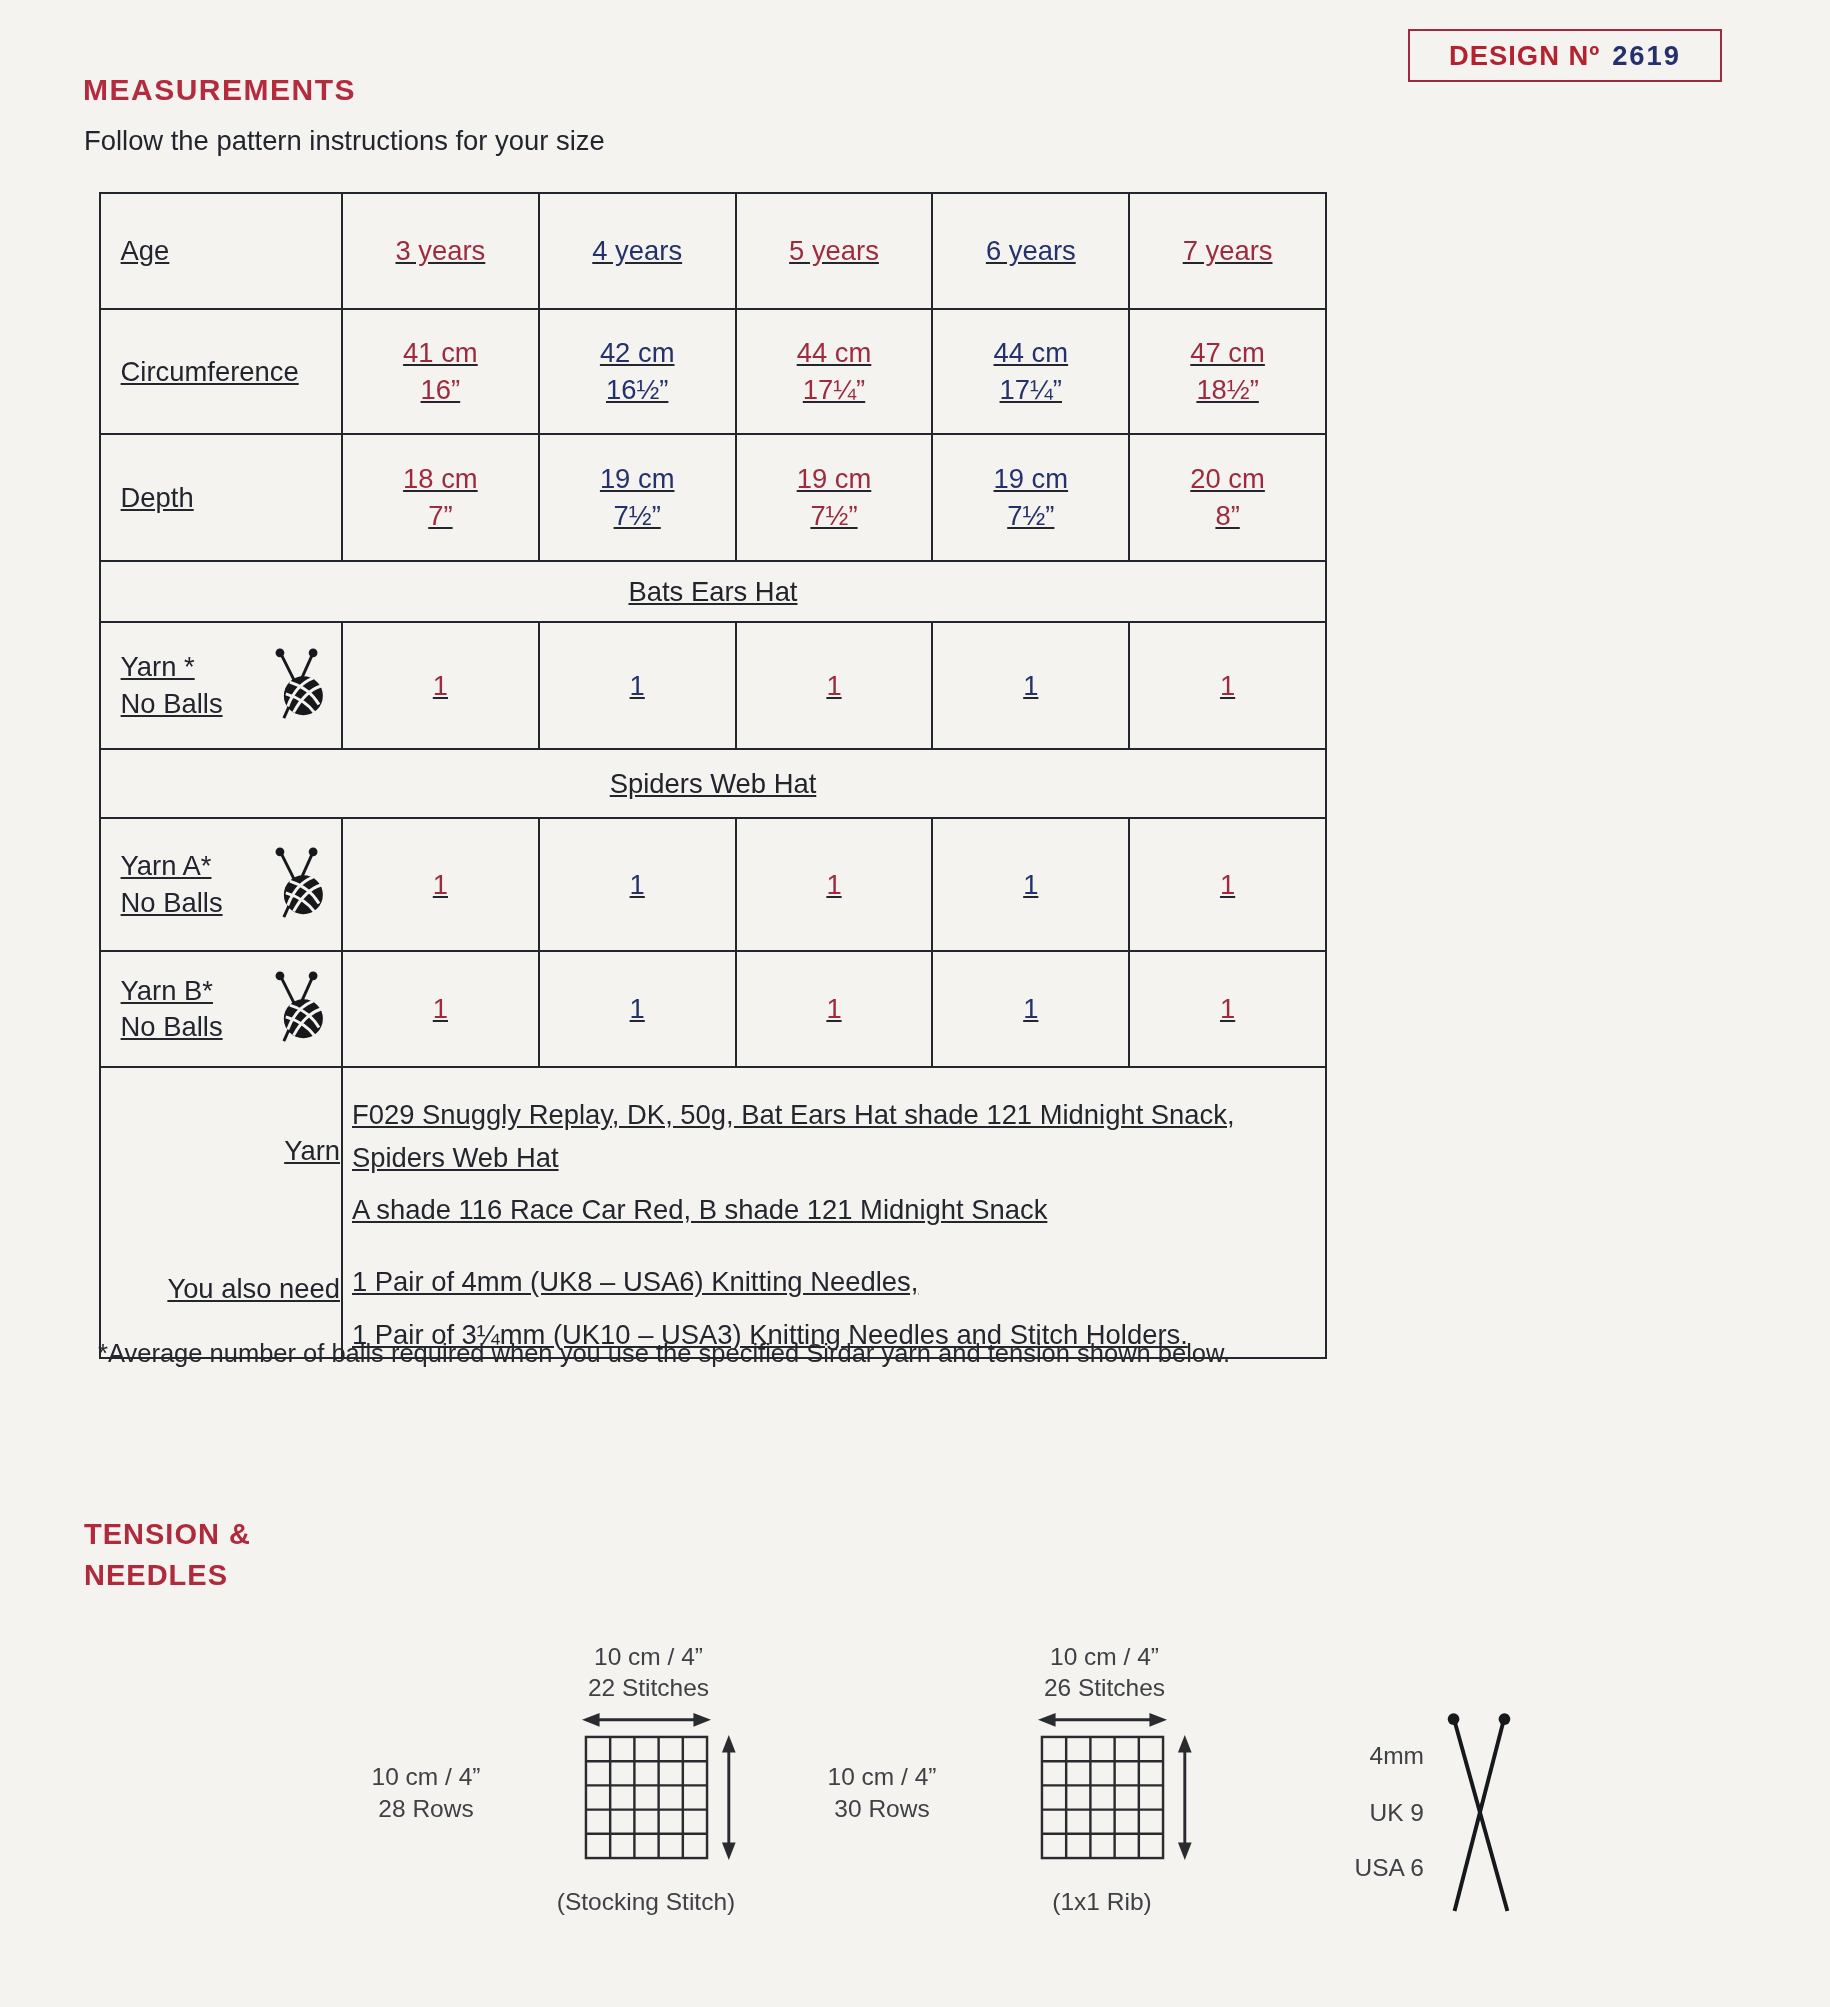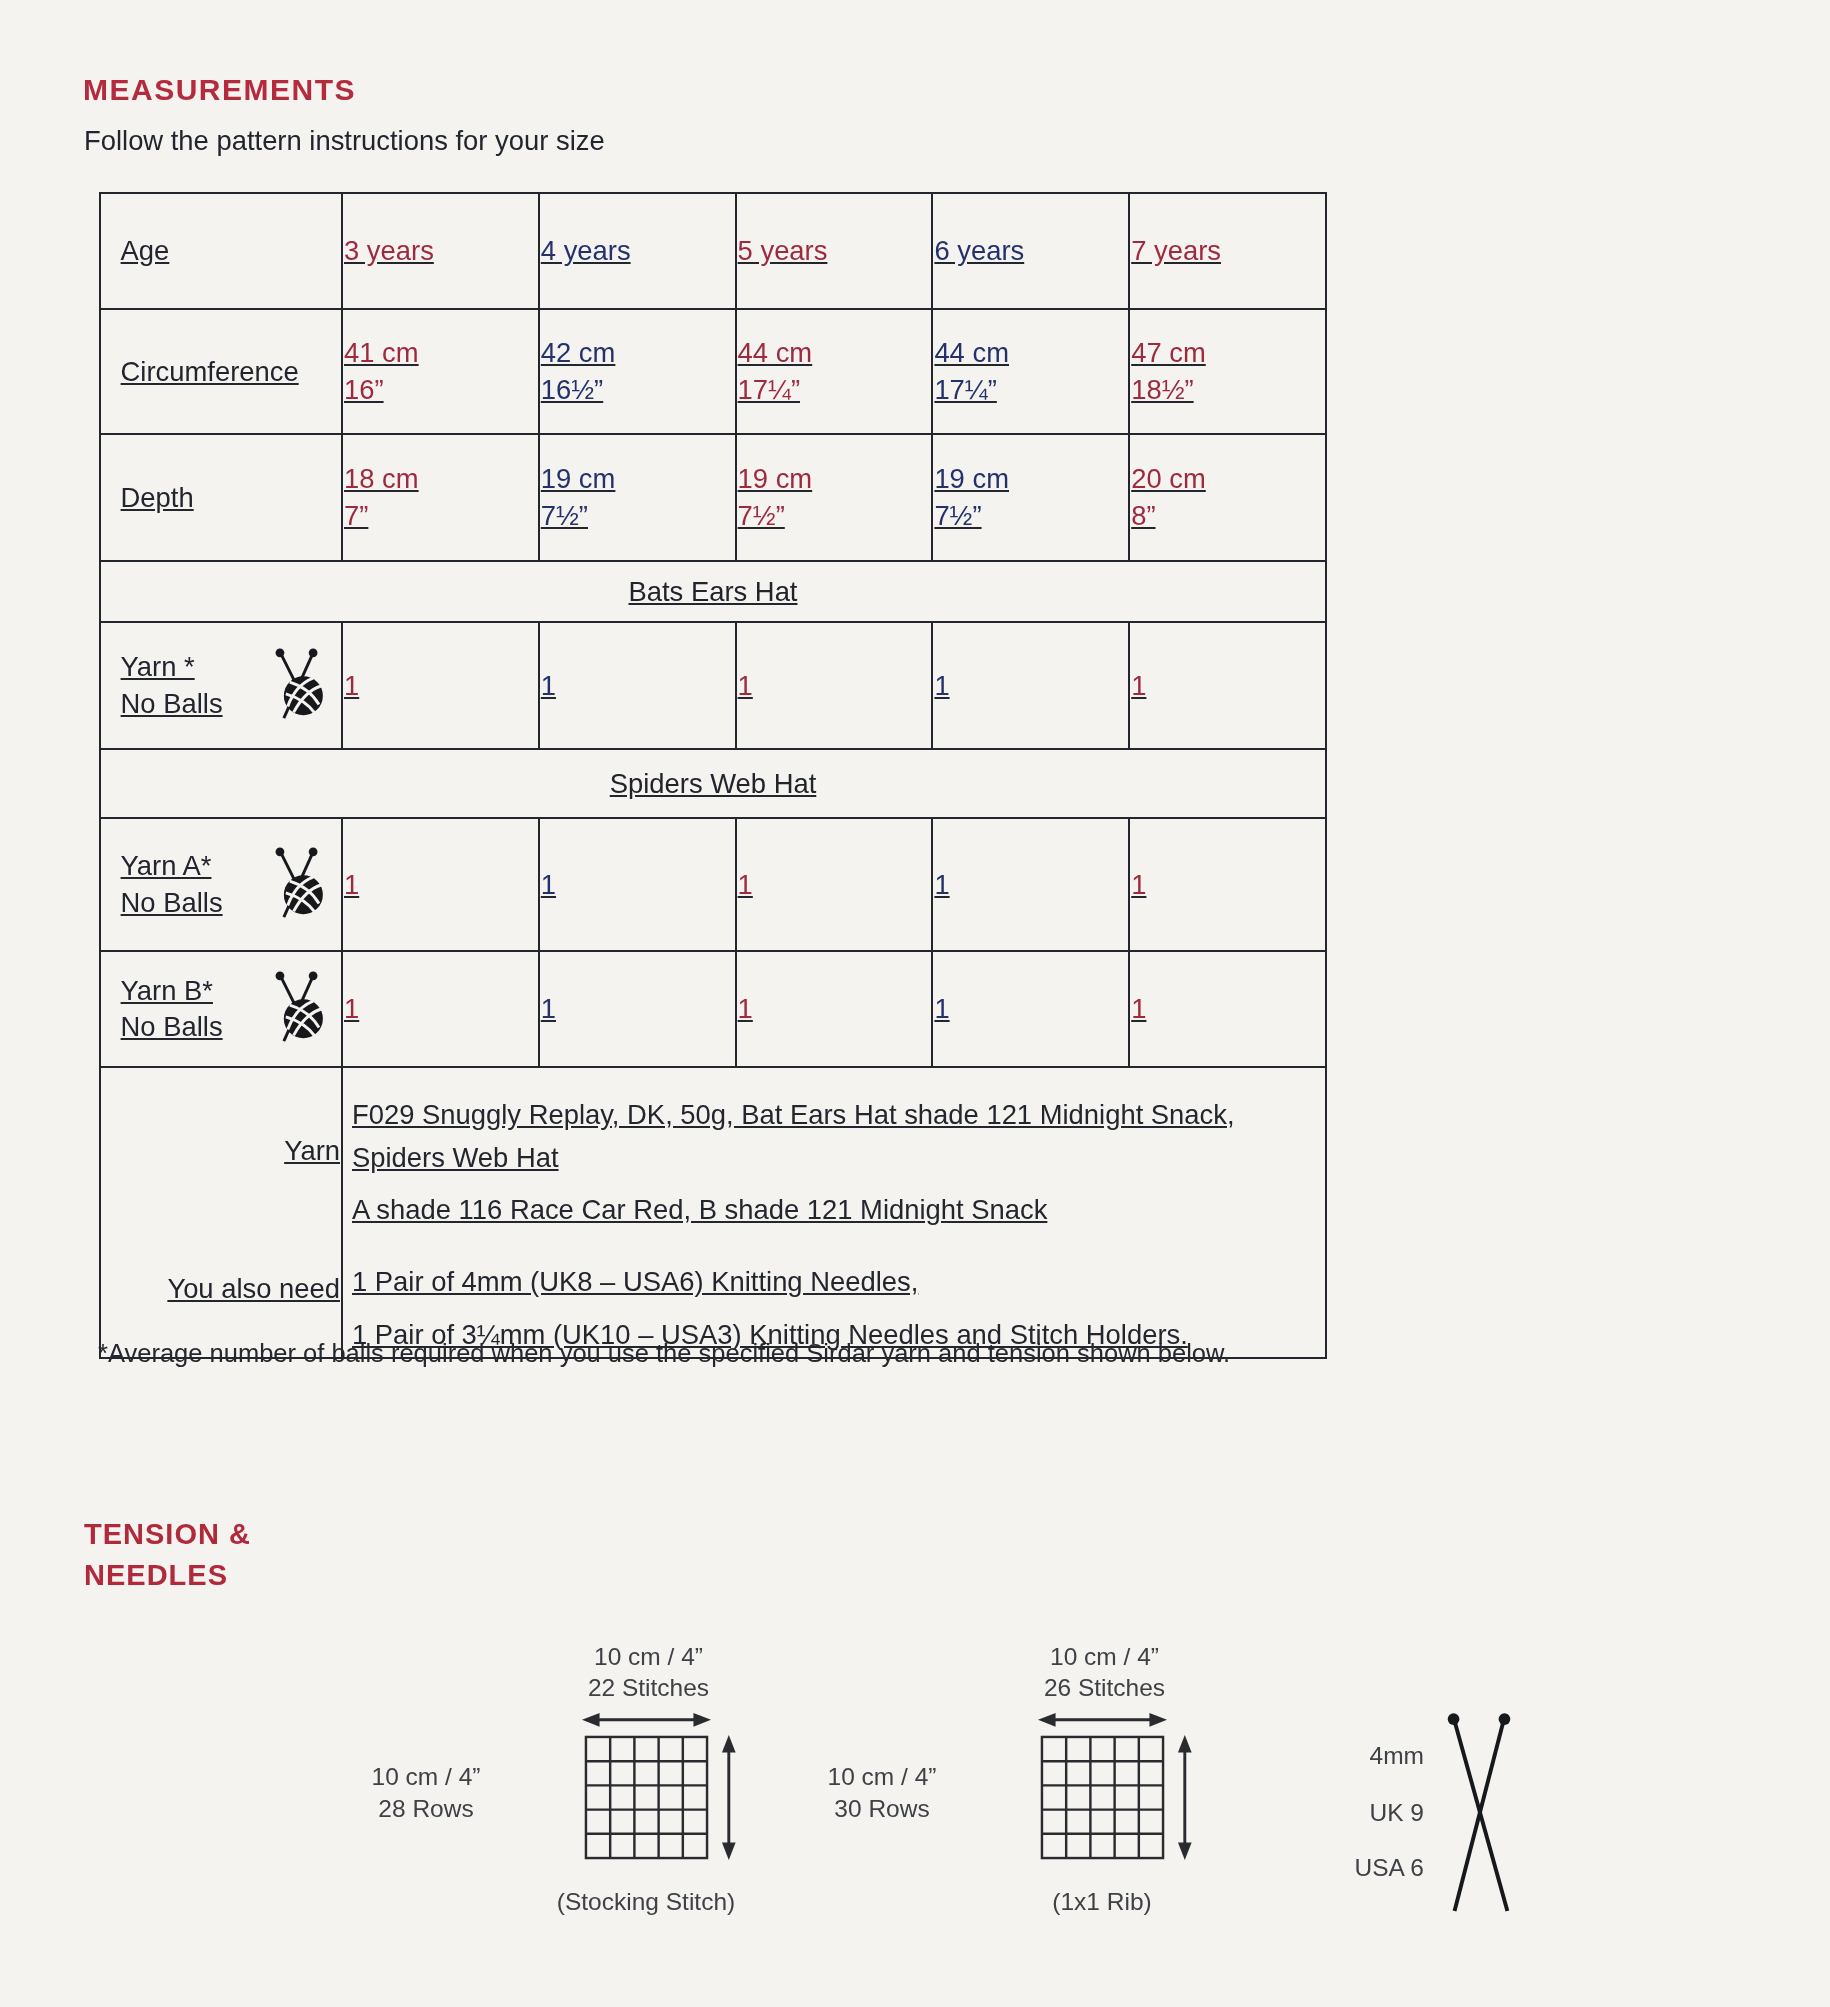--- a/index.html
+++ b/index.html
@@ -26,21 +26,21 @@
     position:absolute;left:99px;top:192px;width:1228px;
     border-collapse:collapse;table-layout:fixed;
     border:2.9px solid #24262e;font-size:27.4px;text-decoration:underline;
   }
   table.meas td{border:2px solid #24262e;vertical-align:middle;}
   col.c0{width:242px;}
   tr.r-age{height:116px;} tr.r-circ{height:125px;} tr.r-depth{height:127px;}
   tr.r-bats{height:61px;} tr.r-yarn1{height:127px;} tr.r-spiders{height:69px;}
   tr.r-yarna{height:133px;} tr.r-yarnb{height:116px;} tr.r-last{height:251px;}
   td.lbl{padding-left:19.6px;color:#23252e;}
-  td.val{}
+  td.val{text-align:center;}
   td.val div{margin:4.9px 0;}
   .col-red{color:#9e2a3e;}
   .col-navy{color:#24316b;}
   td.section{text-align:center;color:#22242c;}
   td.yarn-cell{padding-left:19.6px;padding-right:13.7px;}
   .yarn-flex{display:flex;align-items:center;justify-content:space-between;}
   .yarn-lines div{margin:4.9px 0;}
   .yarn-icon svg{display:block;}
   td.last-lbl{vertical-align:top;text-align:right;}
   td.last-lbl .l1{margin-top:15.7px;}
@@ -117,20 +117,24 @@
       <circle cx="21" cy="12" r="6" fill="#17181c"></circle>
       <circle cx="73" cy="12" r="6" fill="#17181c"></circle>
     </g>
   </defs>
 </svg>
 
 <div class="page">
 
   <div class="title">MEASUREMENTS</div>
 
+  <div class="design-box">
+    <span class="lbl">DESIGN Nº</span>
+    <span class="num">2619</span>
+  </div>
 
   <div class="subtitle">Follow the pattern instructions for your size</div>
 
   <table class="meas">
     <colgroup>
         <col class="c0">
         <col>
         <col>
         <col>
         <col>

